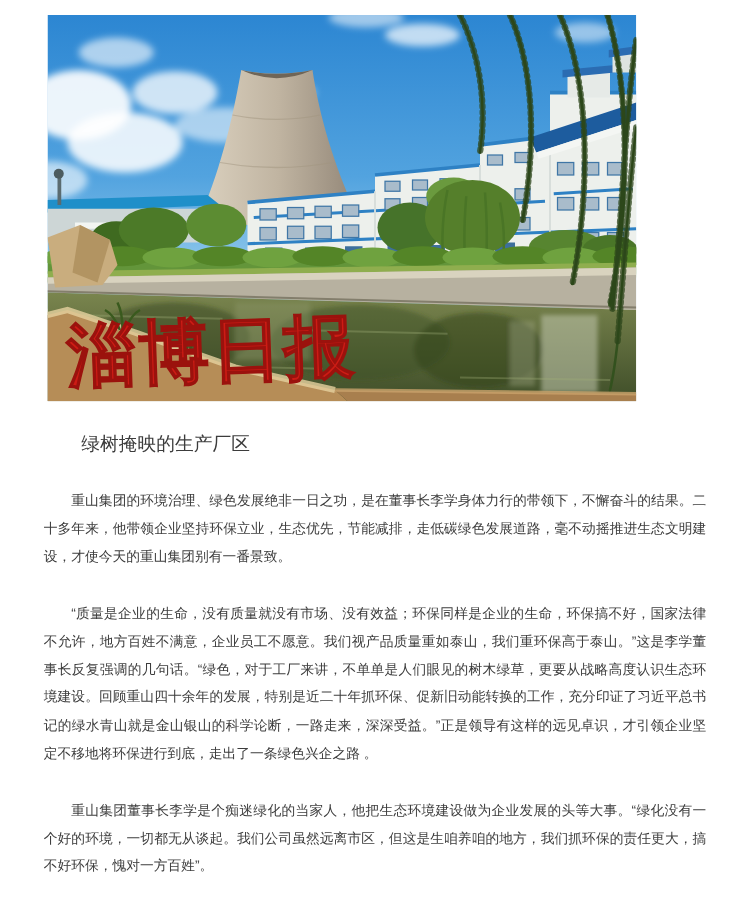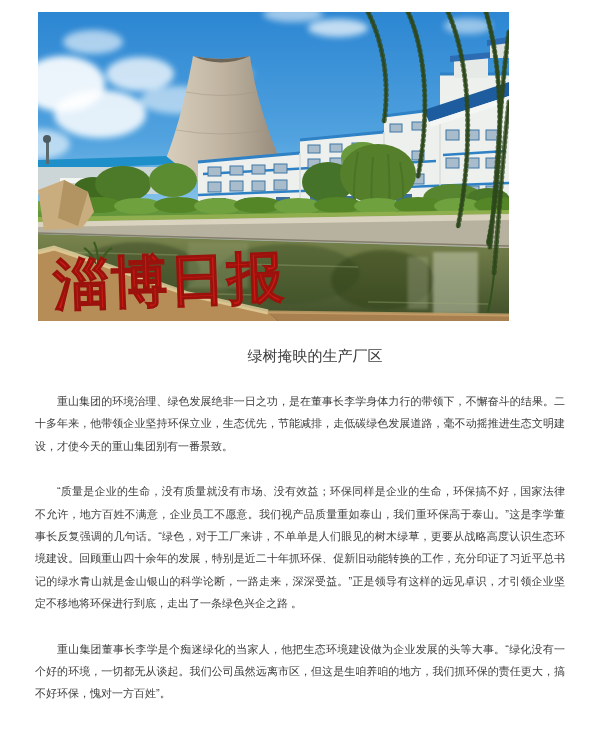--- a/index.html
+++ b/index.html
@@ -10,21 +10,21 @@
   }
   .page { width: 600px; }
   figure.photo {
     margin: 12px 0 0 38px; padding: 0;
     width: 471px; height: 309px; display: block;
   }
   figure.photo svg { display: block; width: 471px; height: 309px; }
   .caption {
     margin: 24px 35px 0 35px;
     font-size: 15px; line-height: 22px;
-    text-indent: 2em; color: #3c3c3c; text-align: center;
+    text-indent: 2em; color: #3c3c3c;
   }
   .body-para {
     margin: 23px 35px 0 35px;
     font-size: 11px; line-height: 22.4px;
     text-indent: 2em; text-align: justify;
     color: #3c3c3c;
   }
   .body-para:last-child { margin-bottom: 11px; }
   .wm-text {
     font-weight: bold;

